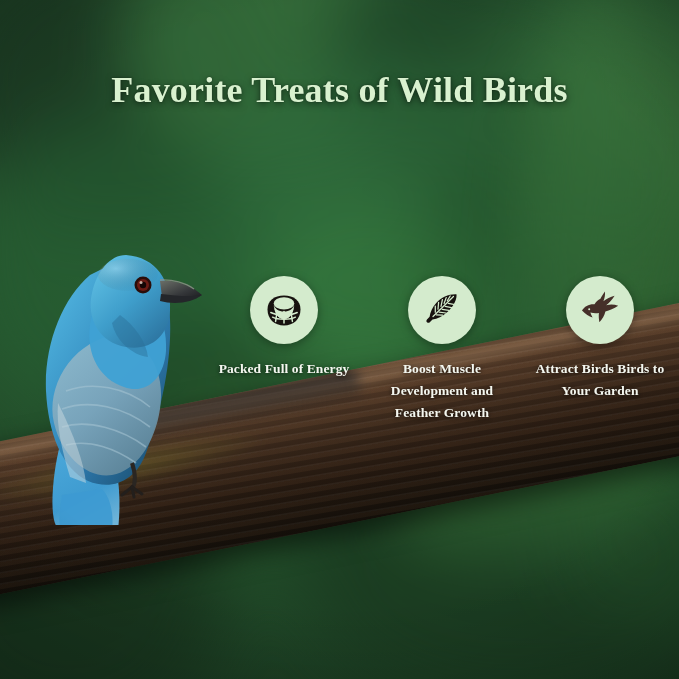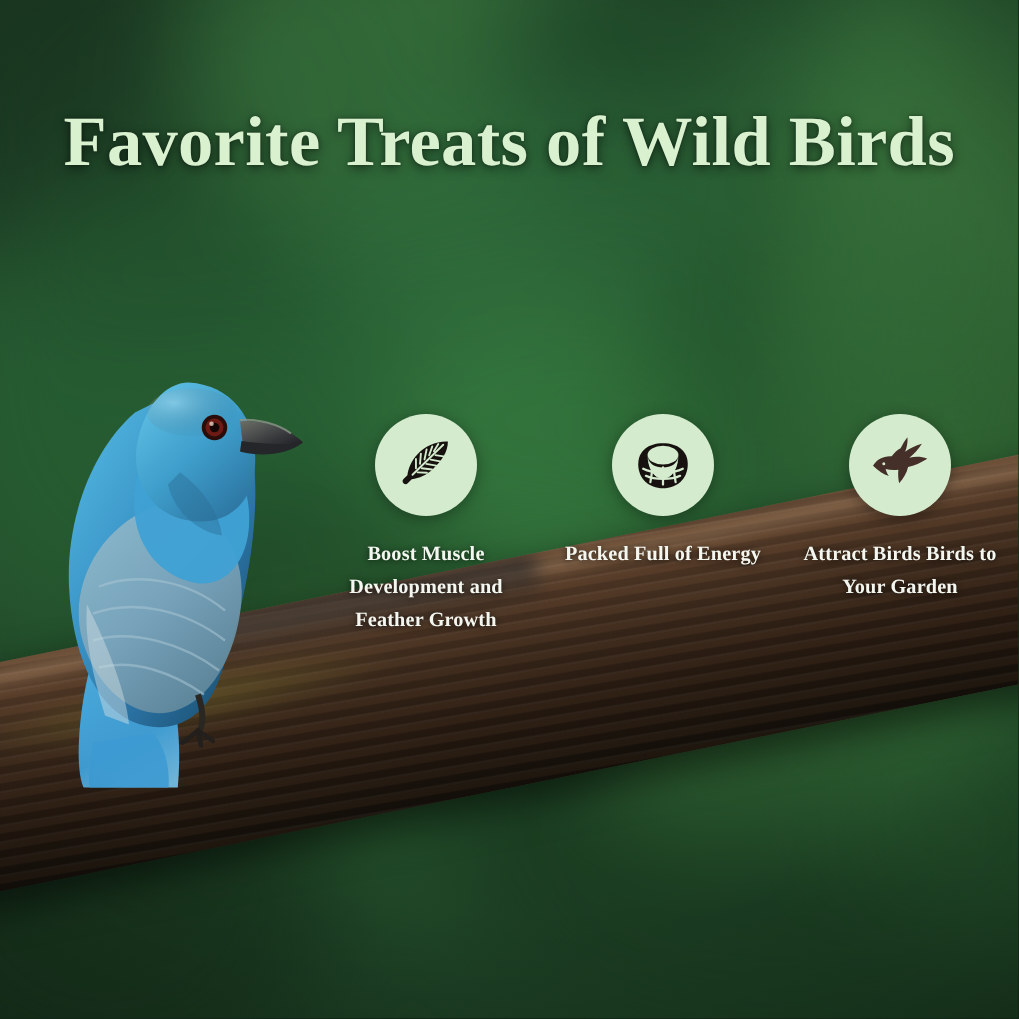--- a/index.html
+++ b/index.html
@@ -138,21 +138,21 @@
   .bird { position:absolute; left:0; top:195px; width:240px; height:330px; }
   .bird svg { display:block; }
 
   
   .title {
     position:absolute;
     left:0; right:0;
     top:72px;
     text-align:center;
     color:#d9f1cf;
-    font-size:47px;
+    font-size:36px;
     line-height:1;
     font-weight:700;
     letter-spacing:.2px;
     text-shadow: 0 2px 7px rgba(0,0,0,.55), 0 0 2px rgba(0,0,0,.35);
     white-space:nowrap;
   }
 
   
   .features {
     position:absolute;
@@ -323,66 +323,66 @@
 
   <div class="vignette"></div>
 
   <div class="title">Favorite Treats of Wild Birds</div>
 
   <div class="features">
 
     <div class="feature">
       <div class="icon-circle">
         <svg width="40" height="40" viewBox="0 0 40 40" xmlns="http://www.w3.org/2000/svg">
+
+          <path d="M20 5.5 C 29.8 5.5 36.5 10.6 36.5 19.5 C 36.5 29.2 29.4 35.5 20 35.5
+                   C 10.6 35.5 3.5 29.2 3.5 19.5 C 3.5 10.6 10.2 5.5 20 5.5 Z" fill="#17120f"></path>
+
+          <ellipse cx="20" cy="13.4" rx="10.3" ry="6.2" fill="#d4ebcd"></ellipse>
+
+          <path d="M9.7 13.4 C 9.7 20.0 12.5 28.8 20 28.8 C 27.5 28.8 30.3 20.0 30.3 13.4
+                   C 30.3 19.6 27.0 23.0 20 23.0 C 13.0 23.0 9.7 19.6 9.7 13.4 Z" fill="#d4ebcd"></path>
+
+          <path d="M9.8 14.6 C 10.6 22.4 14.0 29.2 20 29.2 C 26.0 29.2 29.4 22.4 30.2 14.6
+                   C 29.0 19.4 25.4 21.6 20 21.6 C 14.6 21.6 11.0 19.4 9.8 14.6 Z" fill="#d4ebcd"></path>
+
+          <g stroke="#d4ebcd" stroke-width="1.5" fill="none" stroke-linecap="round">
+            <path d="M6.8 22.5 C 13.0 25.8 27.0 25.8 33.2 22.5"></path>
+            <path d="M8.6 27.2 C 14.2 30.0 25.8 30.0 31.4 27.2"></path>
+            <path d="M13.2 21.0 L 11.6 31.4"></path>
+            <path d="M20.0 21.6 L 20.0 33.0"></path>
+            <path d="M26.8 21.0 L 28.4 31.4"></path>
+          </g>
+        </svg>
+      </div>
+      <div class="feature-label">Packed Full of Energy</div>
+    </div>
+
+    <div class="feature">
+      <div class="icon-circle">
+        <svg width="40" height="40" viewBox="0 0 40 40" xmlns="http://www.w3.org/2000/svg">
           <g fill="#17120f">
             <path d="M34.6 4.4 C 27 4.0 19.4 7.4 14.2 13.0 C 10.4 17.1 8.3 22.0 7.6 26.8 L 5.0 29.4 C 4.2 30.2 4.2 31.4 5.0 32.2 C 5.8 33.0 7.0 33.0 7.8 32.2 L 10.5 29.5 C 15.4 28.8 20.5 26.6 24.5 22.8 C 30.2 17.5 34.6 11.6 34.6 4.4 Z"></path>
           </g>
           <g stroke="#d4ebcd" stroke-width="1.25" stroke-linecap="round">
             <path d="M11.0 26.5 L 31.5 6.5"></path>
             <path d="M13.3 22.2 L 13.3 16.0"></path>
             <path d="M16.0 19.2 L 16.6 12.4"></path>
             <path d="M19.0 16.3 L 20.4 9.6"></path>
             <path d="M22.1 13.5 L 24.2 7.6"></path>
             <path d="M25.3 10.8 L 28.2 6.0"></path>
             <path d="M14.4 24.9 L 20.6 25.2"></path>
             <path d="M17.2 22.2 L 24.0 23.0"></path>
             <path d="M20.2 19.3 L 26.8 20.4"></path>
             <path d="M23.2 16.4 L 29.4 17.6"></path>
             <path d="M26.3 13.4 L 31.6 14.3"></path>
           </g>
         </svg>
       </div>
       <div class="feature-label">Boost Muscle Development and Feather Growth</div>
-    </div>
-
-    <div class="feature">
-      <div class="icon-circle">
-        <svg width="40" height="40" viewBox="0 0 40 40" xmlns="http://www.w3.org/2000/svg">
-
-          <path d="M20 5.5 C 29.8 5.5 36.5 10.6 36.5 19.5 C 36.5 29.2 29.4 35.5 20 35.5
-                   C 10.6 35.5 3.5 29.2 3.5 19.5 C 3.5 10.6 10.2 5.5 20 5.5 Z" fill="#17120f"></path>
-
-          <ellipse cx="20" cy="13.4" rx="10.3" ry="6.2" fill="#d4ebcd"></ellipse>
-
-          <path d="M9.7 13.4 C 9.7 20.0 12.5 28.8 20 28.8 C 27.5 28.8 30.3 20.0 30.3 13.4
-                   C 30.3 19.6 27.0 23.0 20 23.0 C 13.0 23.0 9.7 19.6 9.7 13.4 Z" fill="#d4ebcd"></path>
-
-          <path d="M9.8 14.6 C 10.6 22.4 14.0 29.2 20 29.2 C 26.0 29.2 29.4 22.4 30.2 14.6
-                   C 29.0 19.4 25.4 21.6 20 21.6 C 14.6 21.6 11.0 19.4 9.8 14.6 Z" fill="#d4ebcd"></path>
-
-          <g stroke="#d4ebcd" stroke-width="1.5" fill="none" stroke-linecap="round">
-            <path d="M6.8 22.5 C 13.0 25.8 27.0 25.8 33.2 22.5"></path>
-            <path d="M8.6 27.2 C 14.2 30.0 25.8 30.0 31.4 27.2"></path>
-            <path d="M13.2 21.0 L 11.6 31.4"></path>
-            <path d="M20.0 21.6 L 20.0 33.0"></path>
-            <path d="M26.8 21.0 L 28.4 31.4"></path>
-          </g>
-        </svg>
-      </div>
-      <div class="feature-label">Packed Full of Energy</div>
     </div>
 
     <div class="feature">
       <div class="icon-circle">
         <svg width="42" height="42" viewBox="0 0 42 42" xmlns="http://www.w3.org/2000/svg">
           <path d="M3.0 21.5
                    C 5.5 17.2 10.2 14.8 15.5 15.2
                    C 17.0 13.0 19.0 11.1 21.4 9.8
                    C 22.9 7.0 24.2 4.6 26.0 2.5
                    C 26.2 6.2 25.6 9.4 24.4 12.2

